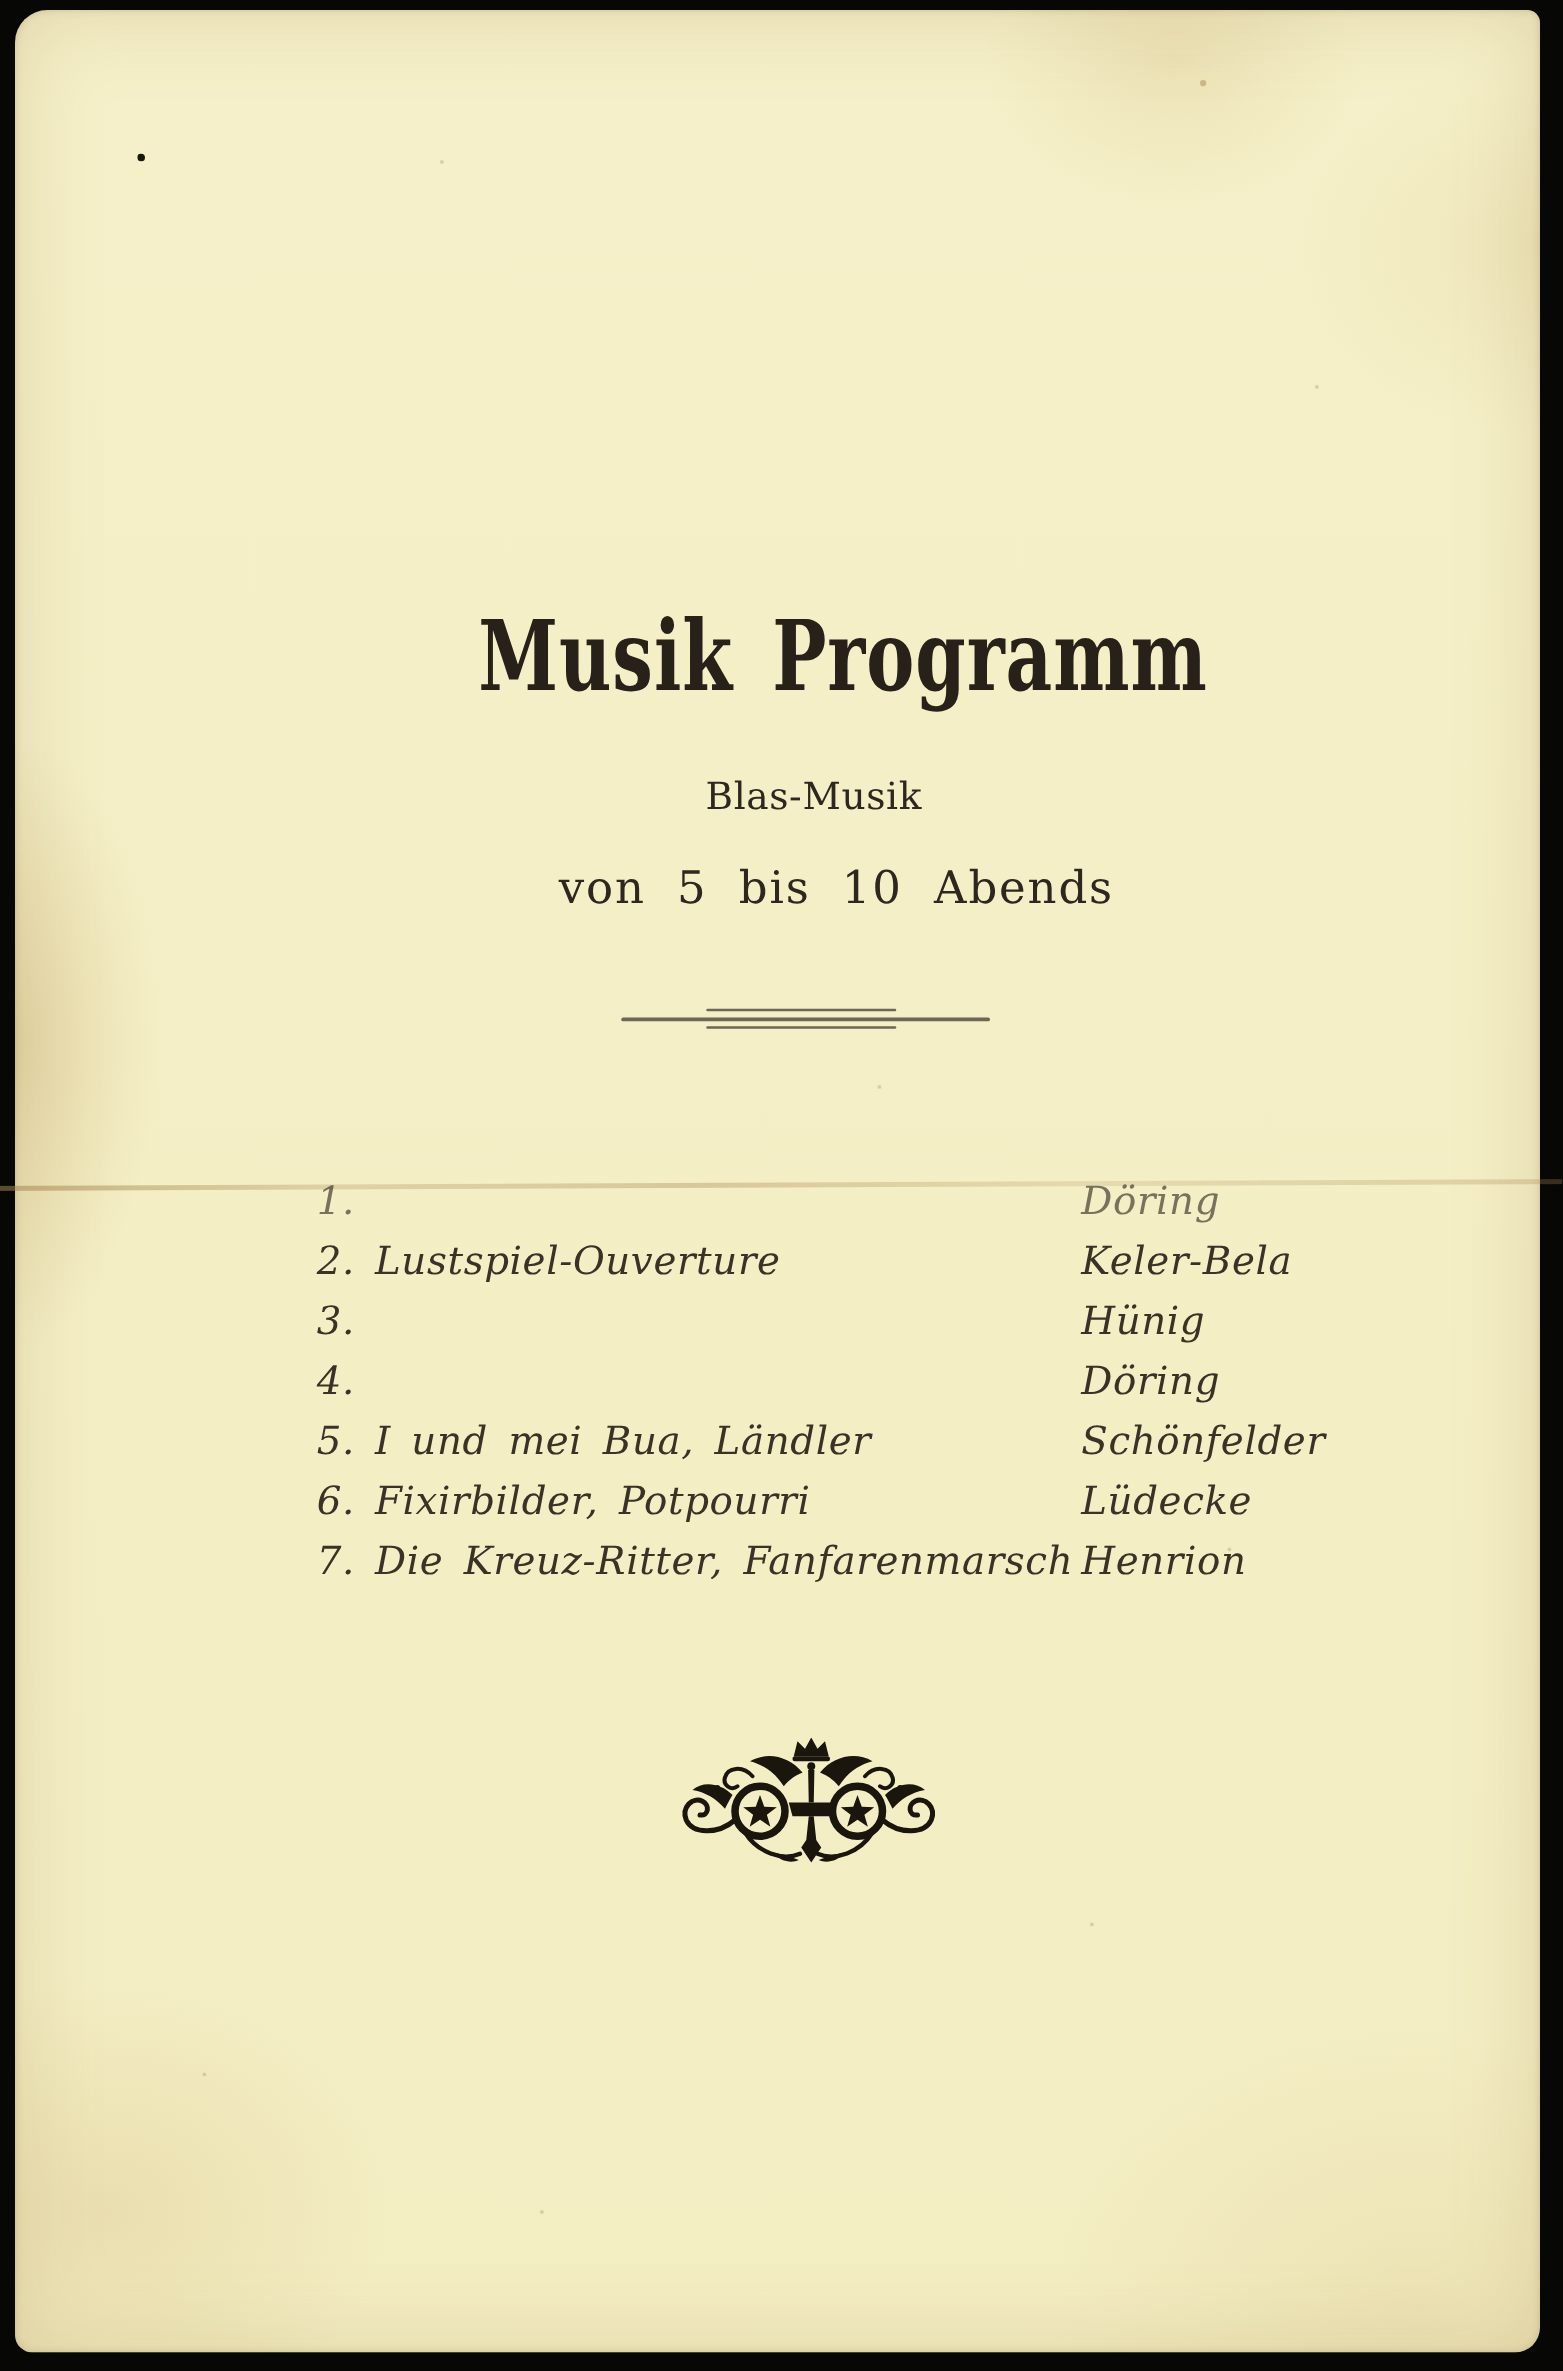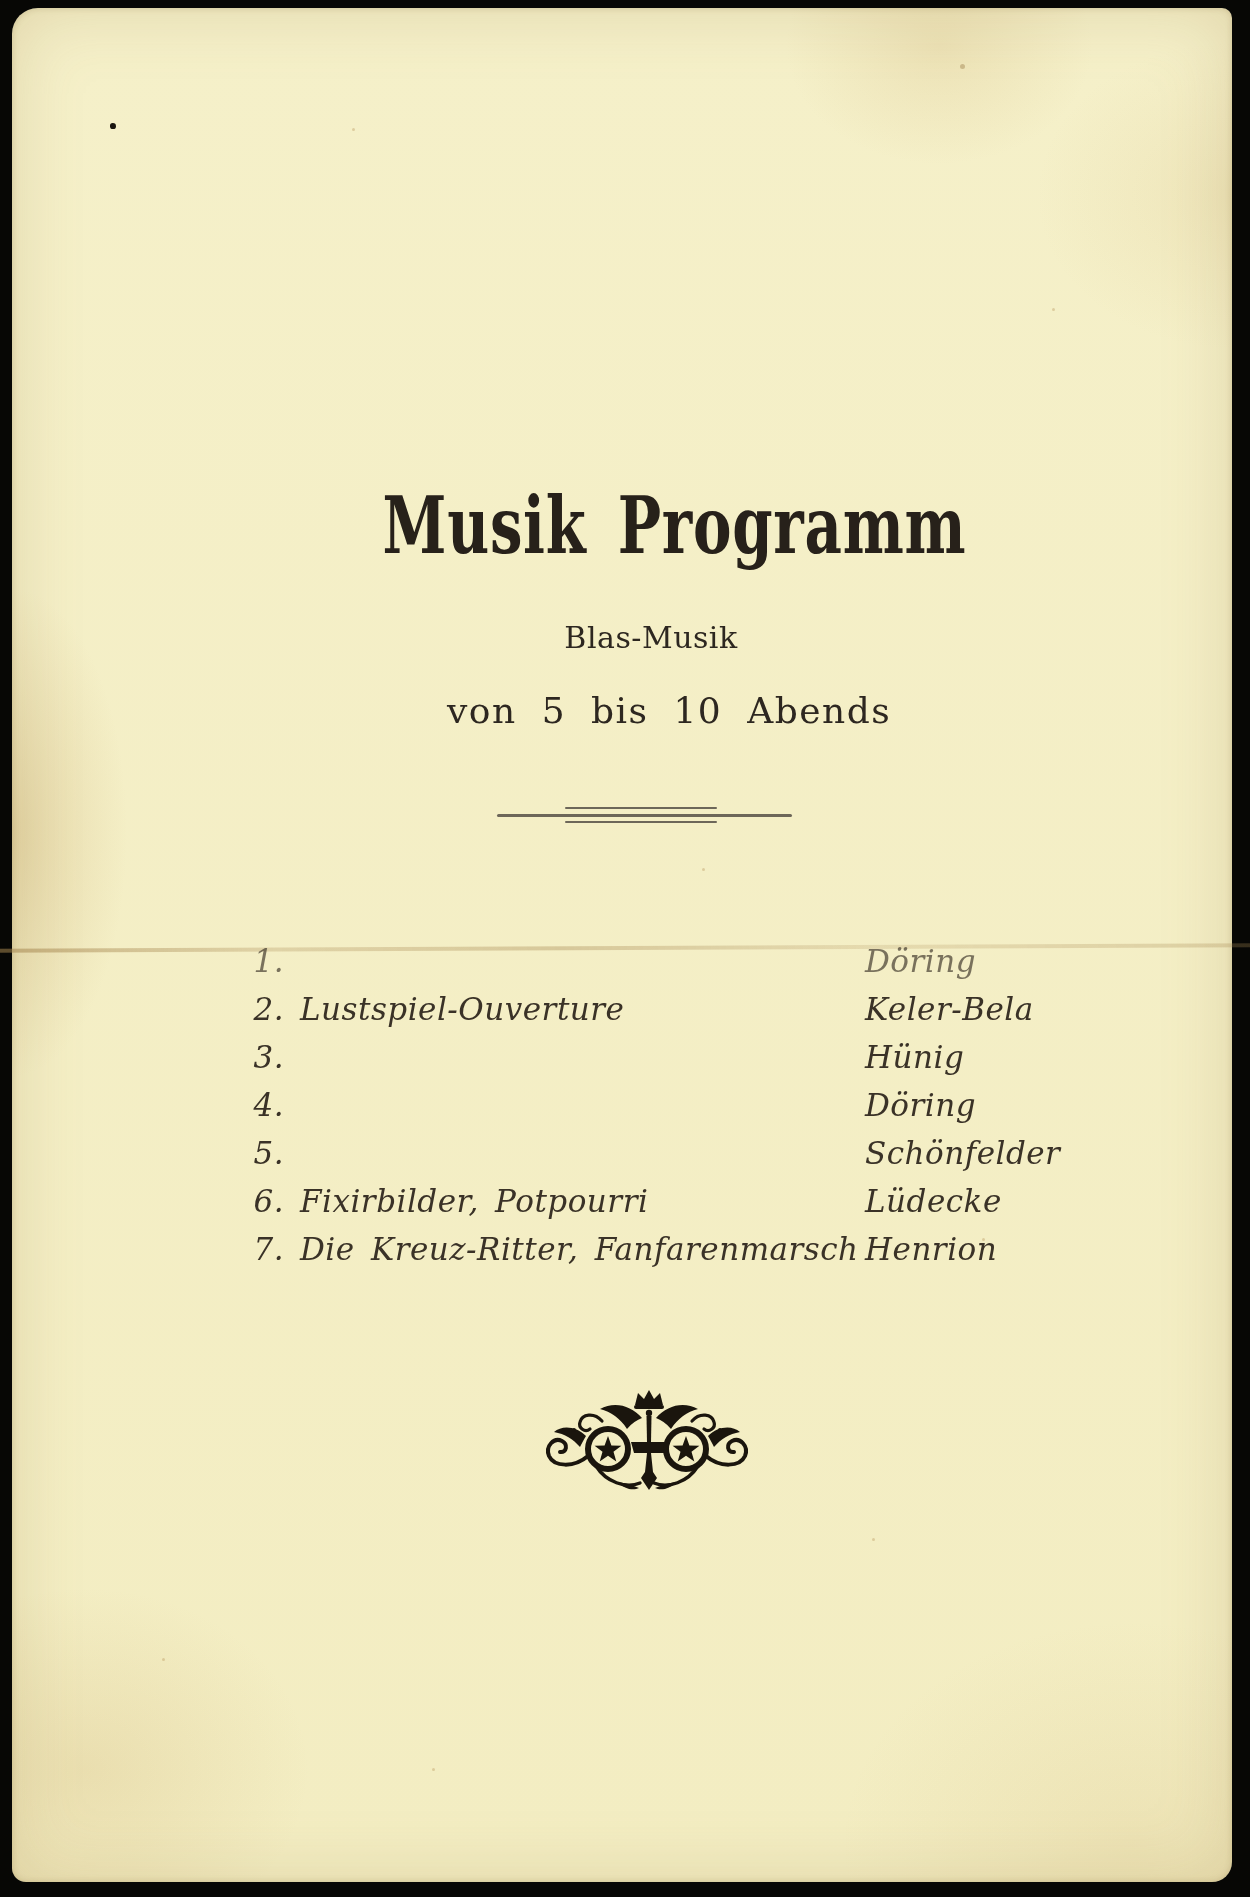--- a/index.html
+++ b/index.html
@@ -127,20 +127,21 @@
     <span class="composer">Hünig</span>
   </div>
 
   <div class="row" style="top:1088px">
     <span class="num">4.</span>
     <span class="composer">Döring</span>
   </div>
 
   <div class="row" style="top:1136px">
     <span class="num">5.</span>
+    <span class="piece">I und mei Bua, Ländler</span>
     <span class="composer">Schönfelder</span>
   </div>
 
   <div class="row" style="top:1184px">
     <span class="num">6.</span>
     <span class="piece">Fixirbilder, Potpourri</span>
     <span class="composer">Lüdecke</span>
   </div>
 
   <div class="row" style="top:1232px">

